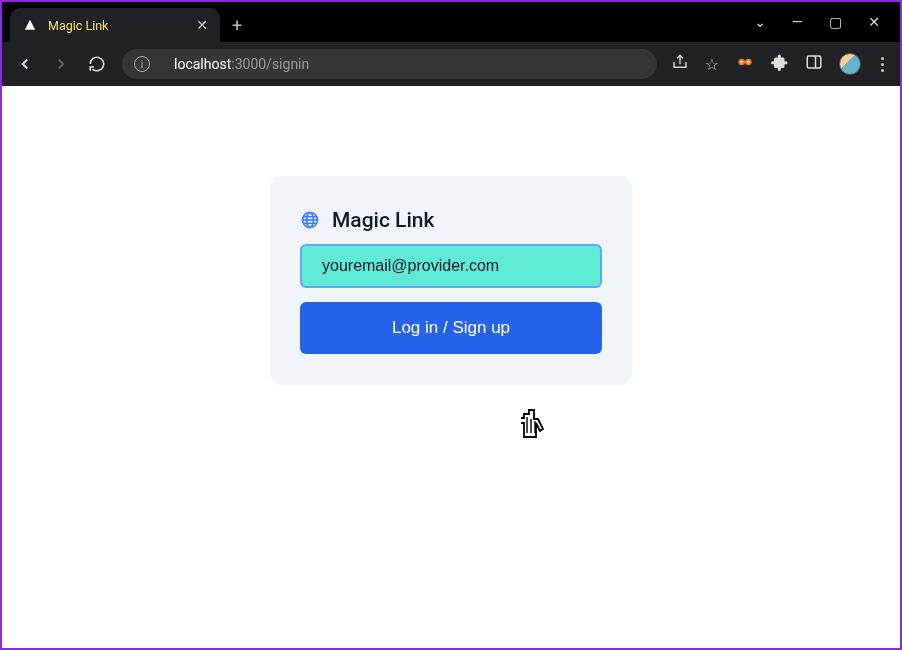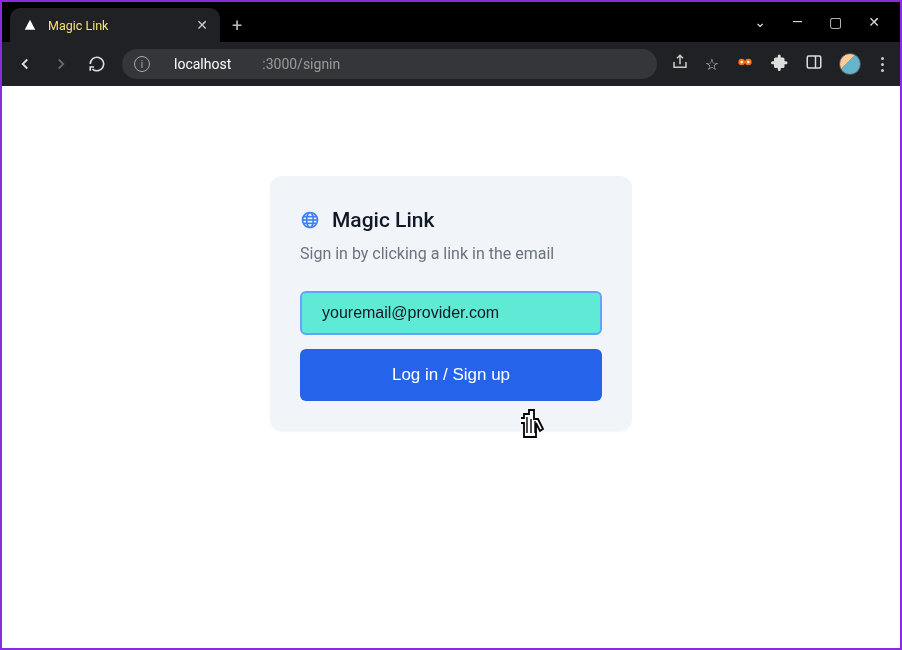--- a/index.html
+++ b/index.html
@@ -76,21 +76,21 @@
       gap: 8px;
       color: #ccc;
       font-size: 14px;
     }
     .omnibox-info {
       width: 16px; height: 16px; border: 1.5px solid #aaa; border-radius: 50%;
       display: flex; align-items: center; justify-content: center;
       font-size: 10px; color: #aaa;
     }
     .omnibox-url .host { color: #fff; margin-left: 16px; }
-    .omnibox-url .rest { color: #9b9b9b; padding-left: 31px; }
+    .omnibox-url .rest { color: #9b9b9b; }
     .addr-right { display: flex; align-items: center; gap: 16px; color: #ccc; }
     .addr-right span, .addr-right .avatar, .addr-right svg { cursor: pointer; }
     .avatar {
       width: 22px; height: 22px; border-radius: 50%;
       background: linear-gradient(135deg, #ffcc99 40%, #66b3cc 40%);
       border: 1px solid #555;
     }
     .dots { display: flex; flex-direction: column; gap: 3px; padding: 0 4px;}
     .dots i { width: 3px; height: 3px; background:#ccc; border-radius:50%; display:block;}
     
@@ -223,21 +223,20 @@
         <svg viewBox="0 0 24 24" fill="none" stroke="currentColor" stroke-width="2">
           <circle cx="12" cy="12" r="9"></circle>
           <ellipse cx="12" cy="12" rx="4" ry="9"></ellipse>
           <line x1="3" y1="12" x2="21" y2="12"></line>
           <line x1="4.5" y1="8" x2="19.5" y2="8"></line>
           <line x1="4.5" y1="16" x2="19.5" y2="16"></line>
         </svg>
       </span>
       <span class="card-title">Magic Link</span>
     </div>
-    <div class="card-sub">Sign in by clicking a link in the email</div>
     <input class="email-input" type="text" value="youremail@provider.com" style="">
     <button class="submit-btn">Log in / Sign up</button>
   </div>
 </div>
 
 <div class="cursor">
   <svg viewBox="0 0 26 30">
     <path d="M8 1 h5 v9 h4 l5 10 l-3 2 l-4 -8 v14 h-12 v-14 h-4 v-5 h4 v-4 h5 z" fill="#fff" stroke="#000" stroke-width="1.8"></path>
     <path d="M6 8 v16 M10 10 v14 M14 12 v12" stroke="#000" stroke-width="1.4"></path>
   </svg>

